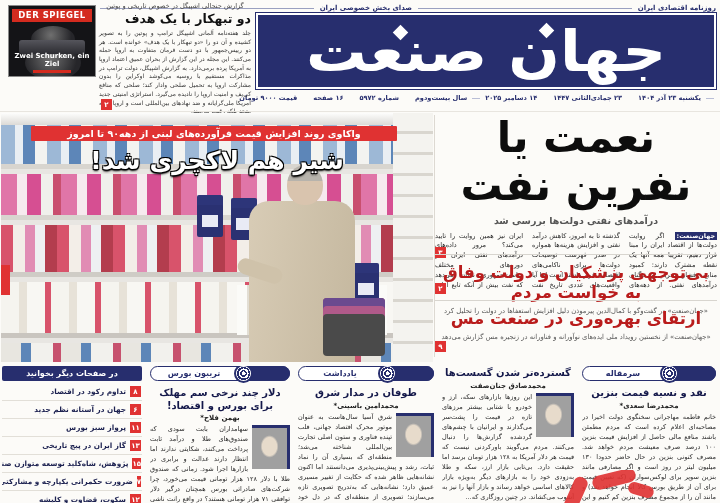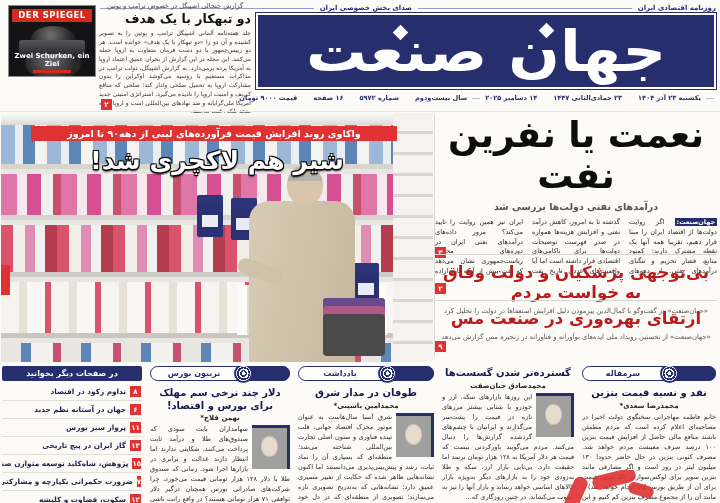--- a/index.html
+++ b/index.html
@@ -42,21 +42,21 @@
   .sp-head{font-size:12.5px;font-weight:bold;color:#111;text-align:right;margin:0 0 3px;}
   .sp-body{font-size:6px;line-height:1.45;text-align:justify;color:#333;}
   .pnum{display:inline-flex;align-items:center;justify-content:center;width:11px;height:11px;background:#e03232;
         color:#fff;font-size:7px;font-weight:bold;}
   .sp-pnum{position:absolute;left:2px;bottom:0;}
 
   .rule-top{position:absolute;top:111px;left:0;right:0;border-top:1px solid #e8e5df;}
 
   
   .lead{position:absolute;top:114px;right:3px;width:282px;height:140px;}
-  .lead-head{font-size:36px;font-weight:bold;color:#0d0d0d;text-align:center;line-height:1.15;margin:0;}
+  .lead-head{font-size:42px;font-weight:bold;color:#0d0d0d;text-align:center;line-height:1.15;margin:0;}
   .lead-sub{font-size:9.5px;font-weight:bold;color:#555;text-align:center;margin:4px 0 6px;}
   .lead-body{font-size:6.6px;line-height:1.5;text-align:justify;color:#2a2a2a;columns:3;column-gap:9px;height:64px;overflow:hidden;}
   .lead-in{background:#272e6e;color:#fff;font-weight:bold;padding:0 2px;font-size:6.4px;}
   .lead-pnum{position:absolute;left:0;bottom:-4px;}
 
   .vline{position:absolute;top:115px;left:434px;width:1px;height:242px;background:#ddd9d2;}
 
   
   .story{position:absolute;right:3px;width:282px;border-top:1px solid #d8d5cf;padding-top:4px;}
   .st1{top:254px;height:44px;}
@@ -161,21 +161,21 @@
   <div class="spiegel-cover">
     <div class="sp-band">DER SPIEGEL</div>
     <div class="sp-fig sp-f1"></div>
     <div class="sp-fig sp-f2"></div>
     <div class="sp-desk"></div>
     <div class="sp-cap">Zwei Schurken, ein Ziel</div>
     <div class="sp-redline"></div>
   </div>
 
   <div class="spiegel-art">
-    <div class="sp-kicker">گزارش جنجالی اشپیگل در خصوص ترامپ و پوتین</div>
+    <div class="sp-kicker">گزارش جنجالی اشپیگل در خصوص تاریخی و پوتین</div>
     <div class="sp-head">دو تبهکار با یک هدف</div>
     <div class="sp-body">جلد هفته‌نامه آلمانی اشپیگل ترامپ و پوتین را به تصویر کشیده و آن دو را «دو تبهکار با یک هدف» خوانده است. هر دو رییس‌جمهور با دو دست فرمان متفاوت به اروپا حمله می‌کنند. این مجله در این گزارش از بحران عمیق اعتماد اروپا به آمریکا پرده برمی‌دارد. به گزارش اشپیگل، دولت ترامپ در مذاکرات مستقیم با روسیه می‌کوشد اوکراین را بدون مشارکت اروپا به تحمیل صلحی وادار کند؛ صلحی که منافع کی‌یف و امنیت اروپا را نادیده می‌گیرد. استراتژی امنیتی جدید آمریکا ملی‌گرایانه و ضد نهادهای بین‌المللی است و اروپا را نه متحد بلکه رقیب می‌بیند.</div>
     <span class="pnum sp-pnum">۲</span>
   </div>
 
   <div class="rule-top"></div>
 
   <div class="lead">
     <h1 class="lead-head">نعمت یا نفرین نفت</h1>
     <div class="lead-sub">درآمدهای نفتی دولت‌ها بررسی شد</div>

